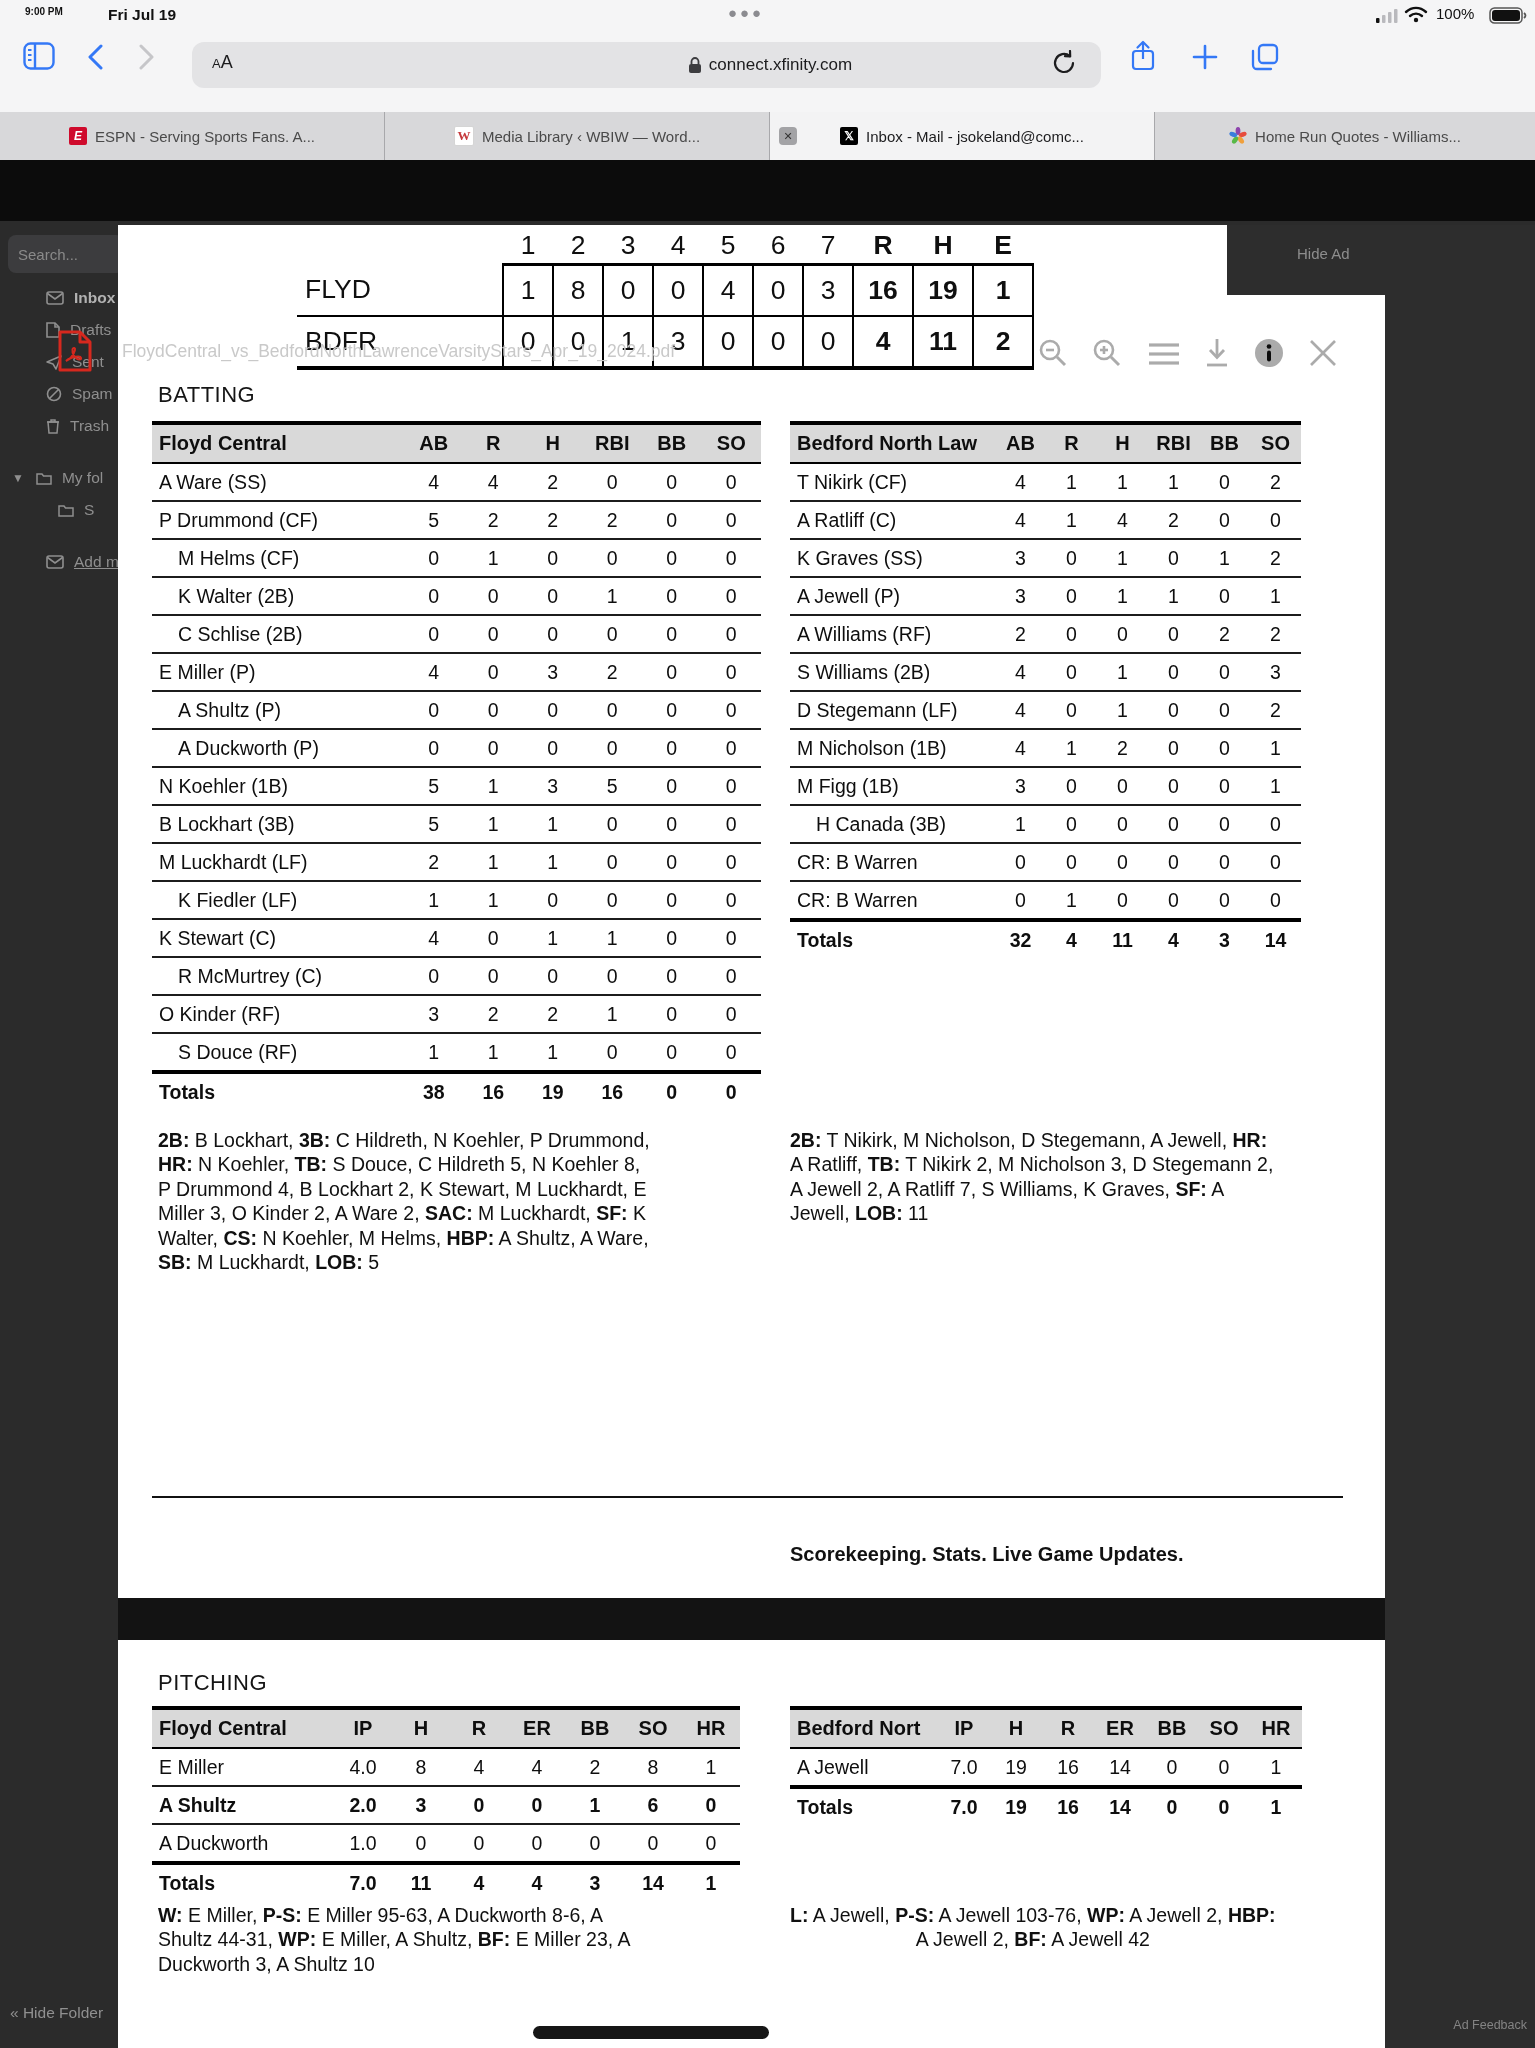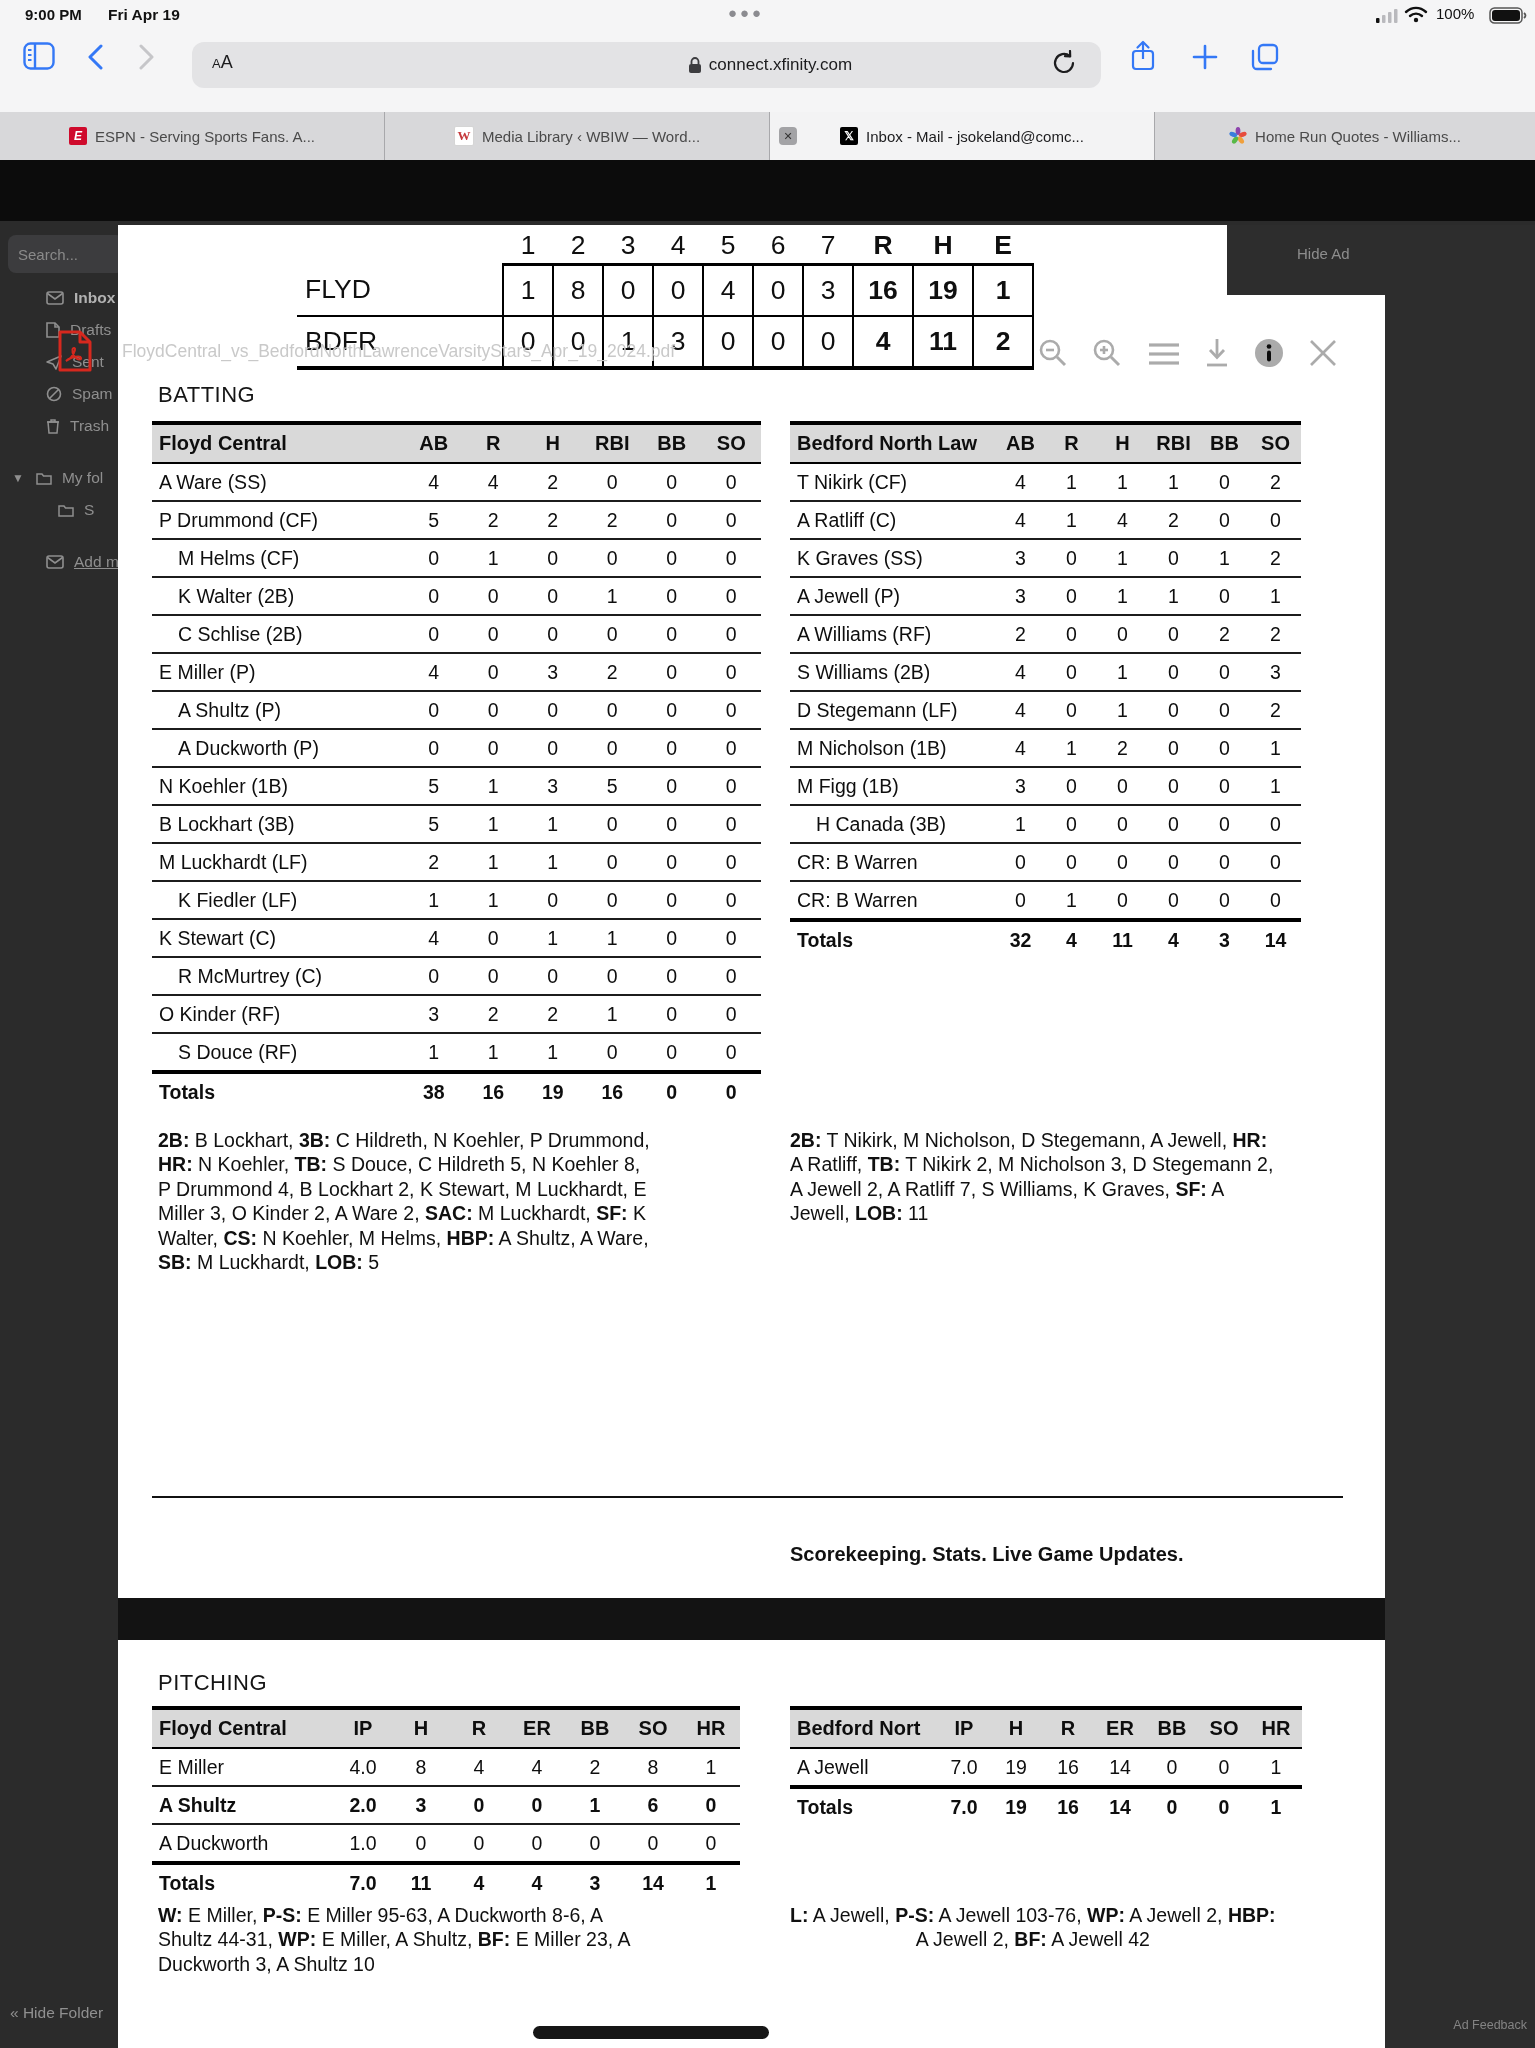--- a/index.html
+++ b/index.html
@@ -2,21 +2,21 @@
 <html><head>
 <meta charset="utf-8">
 <style>
   html,body{margin:0;padding:0;background:#1a1a1a;}
   .screen{position:relative;width:1535px;height:2048px;overflow:hidden;
     font-family:"Liberation Sans",sans-serif;background:#2b2b2b;}
   .abs{position:absolute;}
 
   
   .topbar{left:0;top:0;width:1535px;height:112px;background:#f5f5f6;z-index:6;}
-  .status-time{left:25px;top:6px;font-size:15px;font-weight:700;color:#111;}
+  .status-time{left:25px;top:6px;font-size:10px;font-weight:700;color:#111;}
   .status-date{left:108px;top:6px;font-size:15.5px;font-weight:700;color:#111;}
   .status-dots{left:728px;top:4px;color:#8b8b90;font-size:15px;letter-spacing:3px;}
   .status-pct{left:1436px;top:5px;font-size:15px;font-weight:500;color:#111;}
   .urlfield{left:192px;top:42px;width:909px;height:46px;background:#e3e3e5;border-radius:12px;}
   .aa{left:212px;top:52px;font-size:18px;color:#1c1c1e;}
   .aa::first-letter{font-size:13px;}
   .urltext{left:440px;top:42px;width:660px;height:46px;display:flex;align-items:center;
     justify-content:center;gap:7px;font-size:17px;color:#1c1c1e;}
   .navicon{display:flex;align-items:center;justify-content:center;}
 
@@ -700,21 +700,21 @@
             <path d="M1.5 2.5 L9 8 L16.5 2.5" fill="none" stroke="#8f8f8f" stroke-width="1.6"></path>
           </svg>
         </span>
       <span class="addlink">Add m</span>
     </div>
     <div class="abs hidefolder">« Hide Folder</div>
   </div>
 
   <div class="abs topbar">
     <span class="abs status-time">9:00 PM</span>
-    <span class="abs status-date">Fri Apr 19</span>
+    <span class="abs status-date">Fri Jul 19</span>
     <span class="abs status-dots">●●●</span>
     <span class="abs navicon" style="left:1376px;top:8px;">
       <svg width="22" height="15" viewBox="0 0 22 15">
           <rect x="0" y="10" width="3.5" height="5" rx="1" fill="#111"></rect>
           <rect x="6" y="7" width="3.5" height="8" rx="1" fill="#b9b9bd"></rect>
           <rect x="12" y="4" width="3.5" height="11" rx="1" fill="#b9b9bd"></rect>
           <rect x="18" y="1" width="3.5" height="14" rx="1" fill="#b9b9bd"></rect>
         </svg>
       </span>
     <span class="abs navicon" style="left:1404px;top:6px;">

